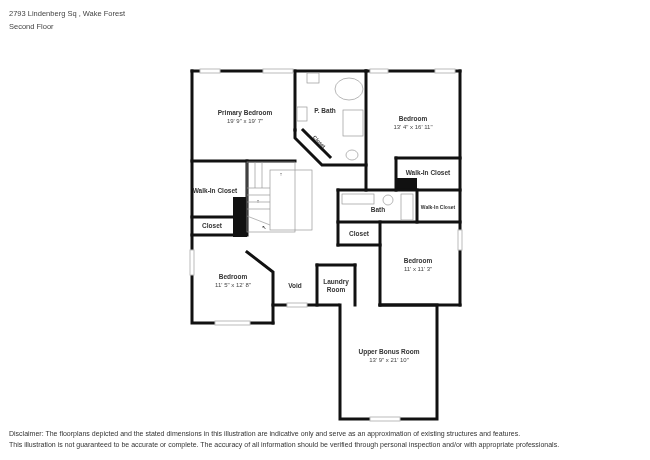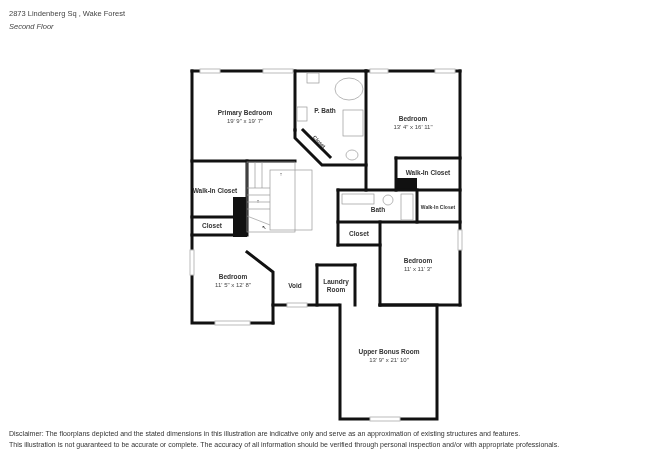--- a/index.html
+++ b/index.html
@@ -10,22 +10,22 @@
   .wall { stroke:#111; stroke-width:3; fill:none; stroke-linecap:square; }
   .thin { stroke:#999; stroke-width:0.7; fill:none; }
   .win { stroke:#bbb; stroke-width:1; fill:#fff; }
   .lbl { font-family:"Liberation Sans", sans-serif; font-size:6.5px; font-weight:bold; fill:#333; text-anchor:middle; }
   .dim { font-family:"Liberation Sans", sans-serif; font-size:6px; fill:#444; text-anchor:middle; }
   .sm { font-family:"Liberation Sans", sans-serif; font-size:5px; font-weight:bold; fill:#333; text-anchor:middle; }
 </style>
 </head>
 <body>
 
-<div class="hdr" style="top:9px;">2873 Lindenberg Sq , Wake Forest</div>
-<div class="hdr" style="top:22px;font-style:italic;">Second Floor</div>
+<div class="hdr" style="top:9px;">2793 Lindenberg Sq , Wake Forest</div>
+<div class="hdr" style="top:22px;">Second Floor</div>
 
 <svg width="650" height="460" viewBox="0 0 650 460">
 
   <g>
 
     <polyline class="wall" points="192,71 192,323 273,323"></polyline>
     <line class="wall" x1="192" y1="71" x2="366" y2="71"></line>
     <line class="wall" x1="366" y1="71" x2="460" y2="71"></line>
     <line class="wall" x1="460" y1="71" x2="460" y2="305"></line>
 

